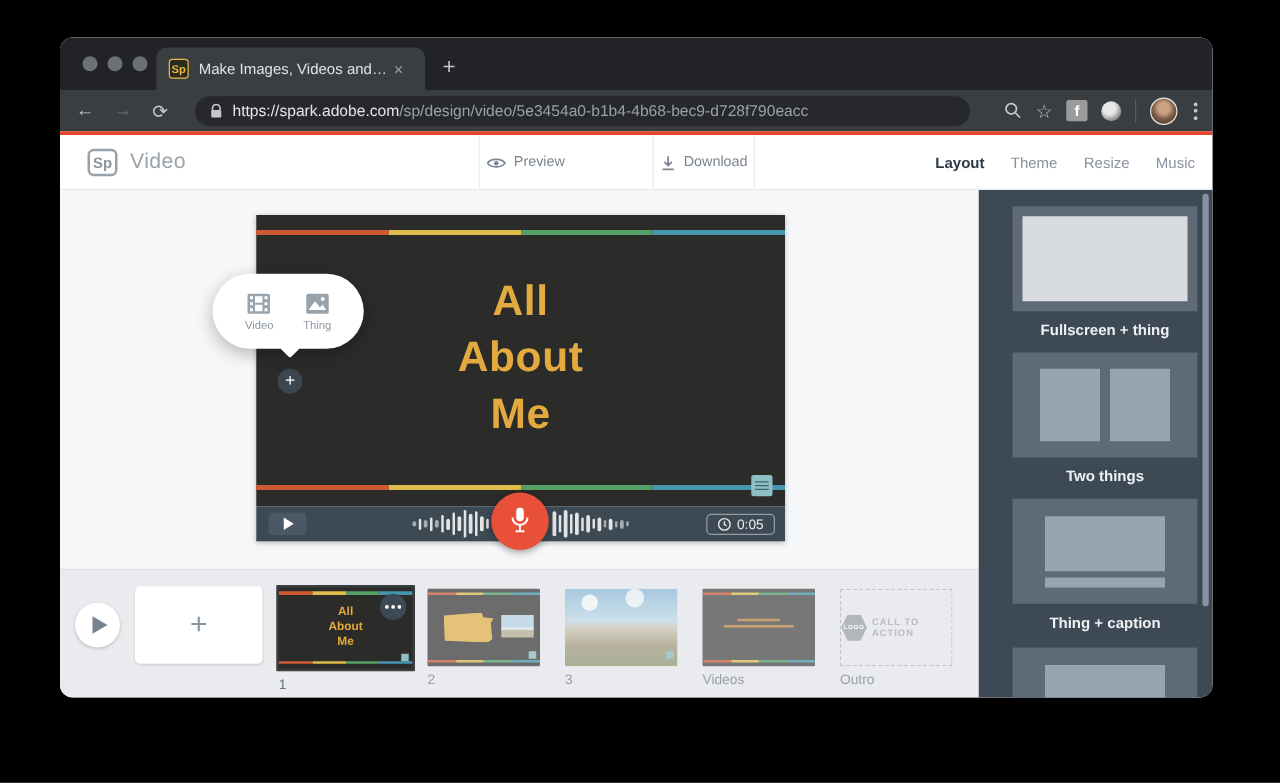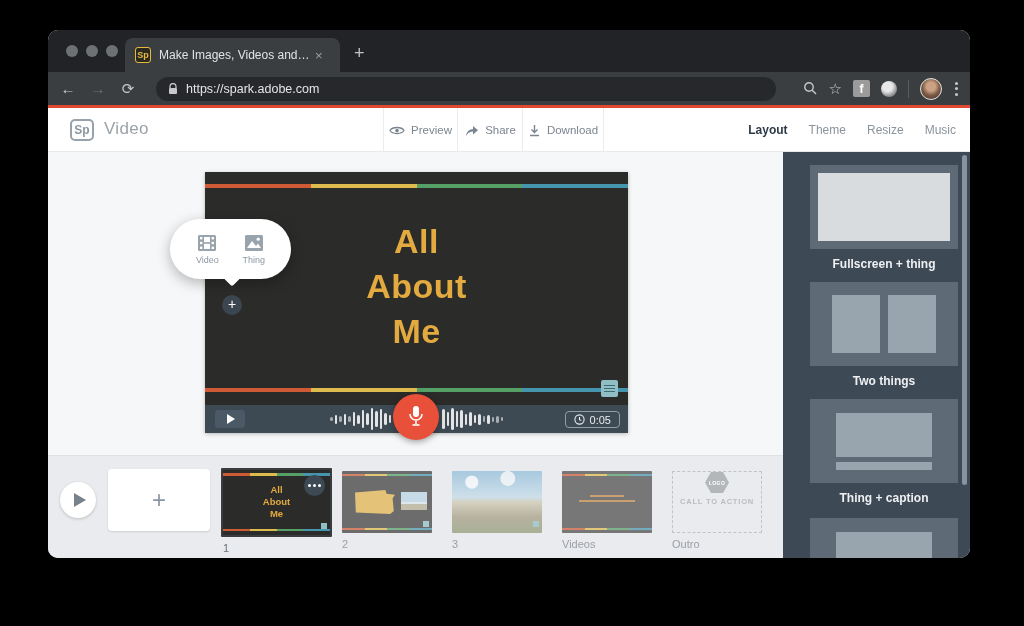--- a/index.html
+++ b/index.html
@@ -99,21 +99,21 @@
   .sd-shape { position:absolute; left:13px; top:19px; width:40px; height:24px; background:#e3b44c; clip-path:polygon(0 10%, 76% 0, 79% 16%, 100% 20%, 94% 34%, 97% 88%, 88% 100%, 2% 94%); }
   .t2-photo { position:absolute; left:59px; top:21px; width:26px; height:18px; background:linear-gradient(#b9d4e6 0 55%, #d9e6ec 55% 65%, #b6ad94 65% 100%); }
   .t3 { left:404px; top:15px; width:90px; height:62px; background:
         radial-gradient(circle at 22% 18%, rgba(255,255,255,.9) 0 7%, transparent 8%),
         radial-gradient(circle at 62% 12%, rgba(255,255,255,.8) 0 9%, transparent 10%),
         linear-gradient(#8fbcd9 0%, #c3dcea 42%, #cfc9b2 50%, #a59d82 74%, #8f9a74 100%); }
   .t4 { left:514px; top:15px; width:90px; height:62px; background:#4b4b49; }
   .credit-lines { position:absolute; left:0; top:24px; width:100%; display:flex; flex-direction:column; align-items:center; gap:3px; }
   .credit-lines i { height:2px; background:#c08440; display:block; }
   .credit-lines i:nth-child(1){ width:34px; } .credit-lines i:nth-child(2){ width:56px; }
-  .t5 { left:624px; top:15px; width:90px; height:62px; border:1px dashed #c0c4c6; background:transparent; display:flex; flex-direction:column; align-items:center; justify-content:flex-start; gap:4px; overflow:visible; }
+  .t5 { left:624px; top:15px; width:90px; height:62px; border:1px dashed #c0c4c6; background:transparent; display:flex; flex-direction:row; align-items:center; justify-content:flex-end; gap:4px; overflow:visible; }
   .hex { width:24px; height:21px; background:#b3b7b9; clip-path:polygon(25% 0, 75% 0, 100% 50%, 75% 100%, 25% 100%, 0 50%); display:flex; align-items:center; justify-content:center; color:#fff; font-size:5px; font-weight:bold; letter-spacing:.5px; }
   .cta { font-size:7.5px; font-weight:bold; color:#b9bdbf; letter-spacing:.8px; }
   .lbl1 { left:175px; top:86px; color:#6b7278; } .lbl2 { left:294px; top:82px; } .lbl3 { left:404px; top:82px; } .lbl4 { left:514px; top:82px; } .lbl5 { left:624px; top:82px; }
 
   
   .sidebar { position:absolute; left:735px; top:0; width:187px; height:406px; background:#3e4956; }
   .layout-card { position:absolute; left:27px; width:148px; }
   .card-outer { width:148px; height:84px; background:#5e6a75; display:flex; align-items:center; justify-content:center; gap:8px; overflow:hidden; }
   .card-label { width:148px; text-align:center; color:#eef0f2; font-size:12px; margin-top:8px;font-weight:bold; }
   .lc1 { top:13px; } .lc2 { top:130px; } .lc3 { top:247px; } .lc4 { top:366px; }
@@ -150,20 +150,21 @@
     <div class="toolbar">
       <div class="navbtn">←</div>
       <div class="navbtn dim">→</div>
       <div class="navbtn">⟳</div>
       <div class="urlpill">
         <svg width="10" height="12" viewBox="0 0 10 12">
             <path d="M2 5V3.5a3 3 0 0 1 6 0V5" fill="none" stroke="#c6c8ca" stroke-width="1.3"></path>
             <rect x="1" y="5" width="8" height="6" rx="1" fill="#c6c8ca"></rect>
           </svg>
         <span class="url-host">https://spark.adobe.com</span>
+          <span class="url-path">/sp/design/video/5e3454a0-b1b4-4b68-bec9-d728f790eacc</span>
       </div>
       <div class="tb-right">
         <svg width="15" height="15" viewBox="0 0 15 15">
             <circle cx="6" cy="6" r="4.2" fill="none" stroke="#c6c8ca" stroke-width="1.4"></circle>
             <line x1="9.2" y1="9.2" x2="13" y2="13" stroke="#c6c8ca" stroke-width="1.4"></line>
           </svg>
         <div class="tb-ic">☆</div>
         <div class="ext-fb">f</div>
         <div class="ext-circle"></div>
         <div class="tb-sep"></div>
@@ -180,26 +181,20 @@
 
     <div class="appheader">
       <div class="sp-logo">Sp</div>
       <div class="app-name">Video</div>
       <div class="hbtn b-preview">
         <svg width="16" height="11" viewBox="0 0 16 11">
             <path d="M1 5.5 C3.5 1.5 12.5 1.5 15 5.5 C12.5 9.5 3.5 9.5 1 5.5 Z" fill="none" stroke="#7b8590" stroke-width="1.3"></path>
             <circle cx="8" cy="5.5" r="1.8" fill="#7b8590"></circle>
           </svg>
         <span>Preview</span>
-      </div>
-      <div class="hbtn b-share">
-        <svg width="15" height="13" viewBox="0 0 15 13">
-            <path d="M2 12 C2.5 7 6 5.2 9 5.2 L9 2 L14 6.2 L9 10.4 L9 7.6 C6.5 7.6 4 8.5 2 12 Z" fill="#7b8590"></path>
-          </svg>
-        <span>Share</span>
       </div>
       <div class="hbtn b-download">
         <svg width="13" height="13" viewBox="0 0 13 13">
             <path d="M6.5 1 V8 M3.5 5.5 L6.5 8.5 L9.5 5.5" fill="none" stroke="#7b8590" stroke-width="1.4"></path>
             <line x1="2" y1="11.5" x2="11" y2="11.5" stroke="#7b8590" stroke-width="1.5"></line>
           </svg>
         <span>Download</span>
       </div>
       <div class="nav-tabs">
         <div class="nav-tab active">Layout</div>

